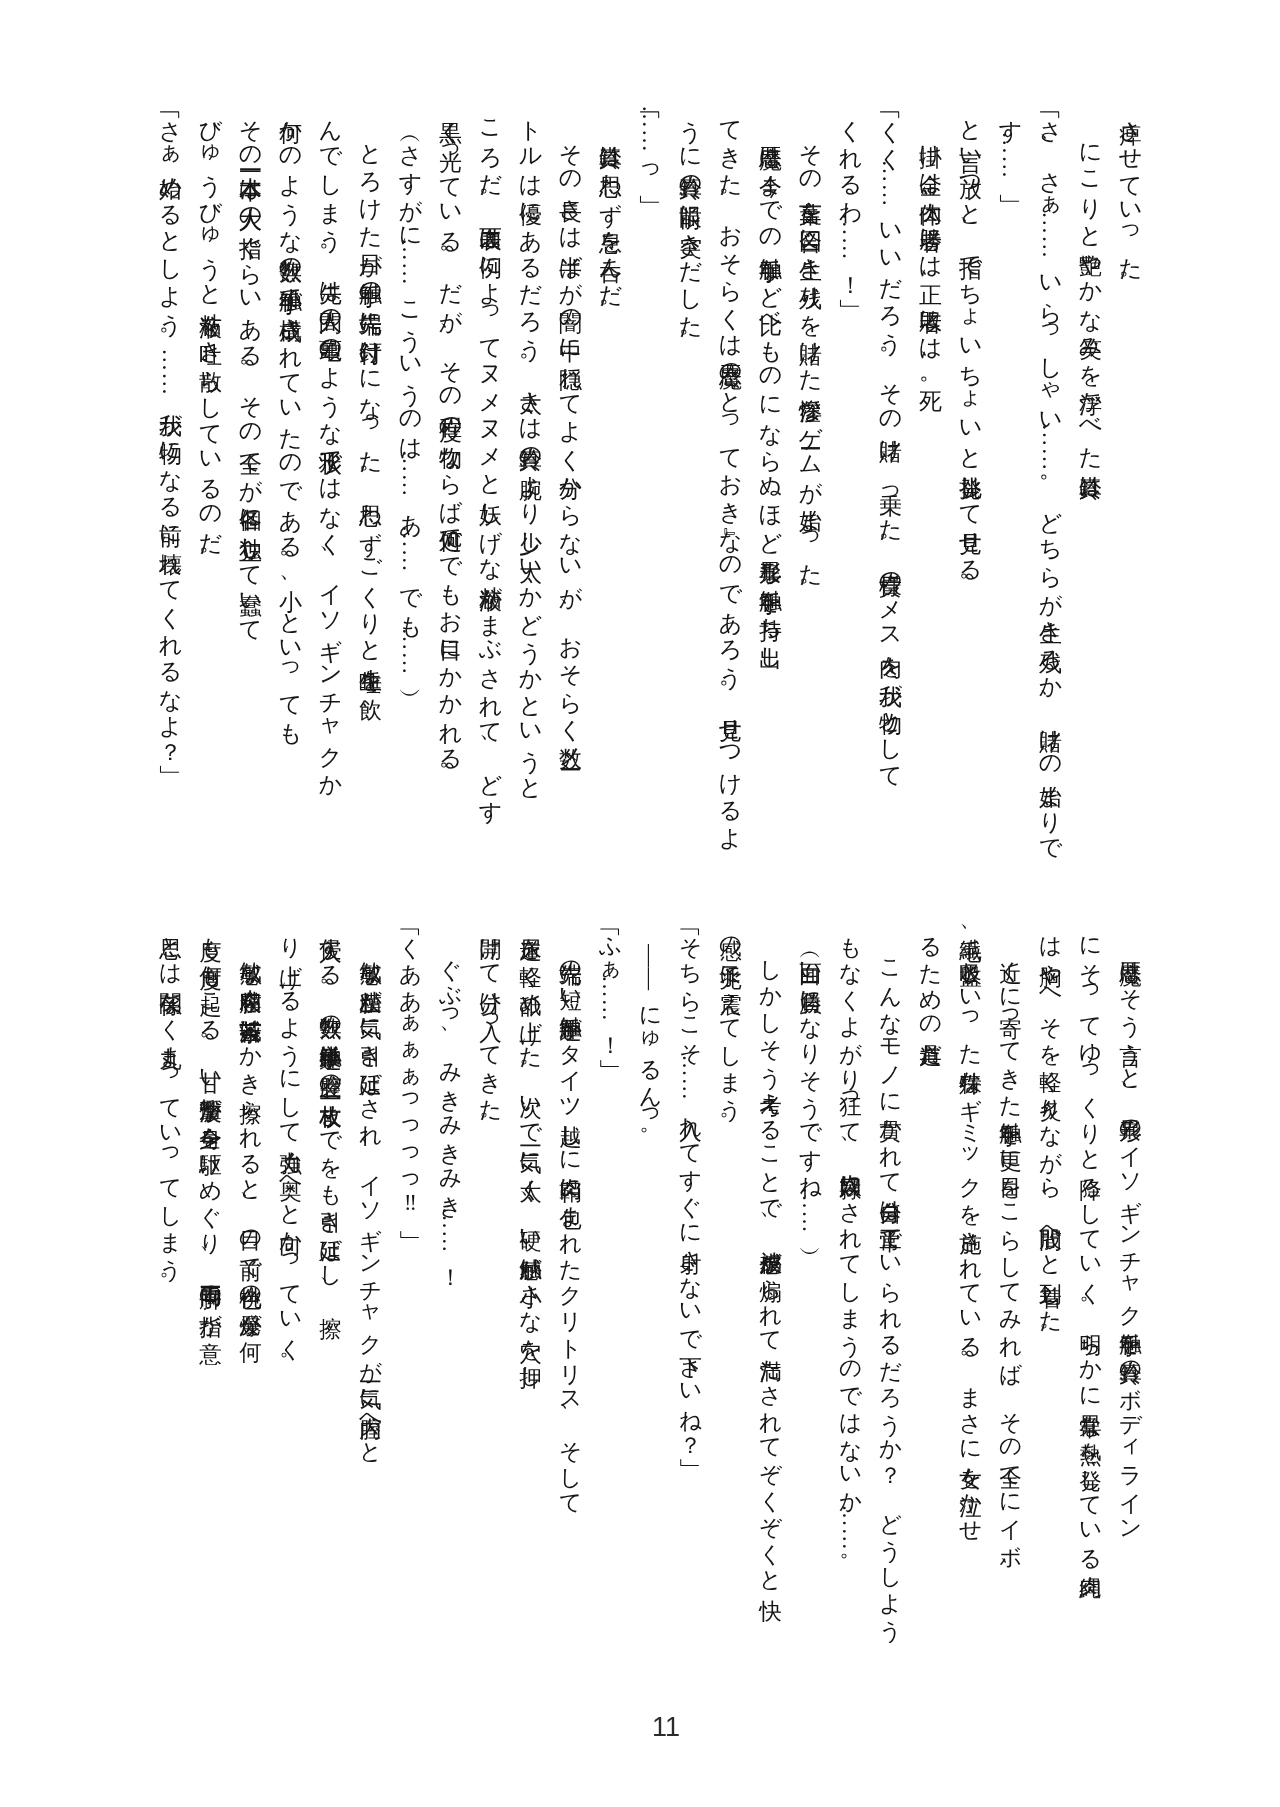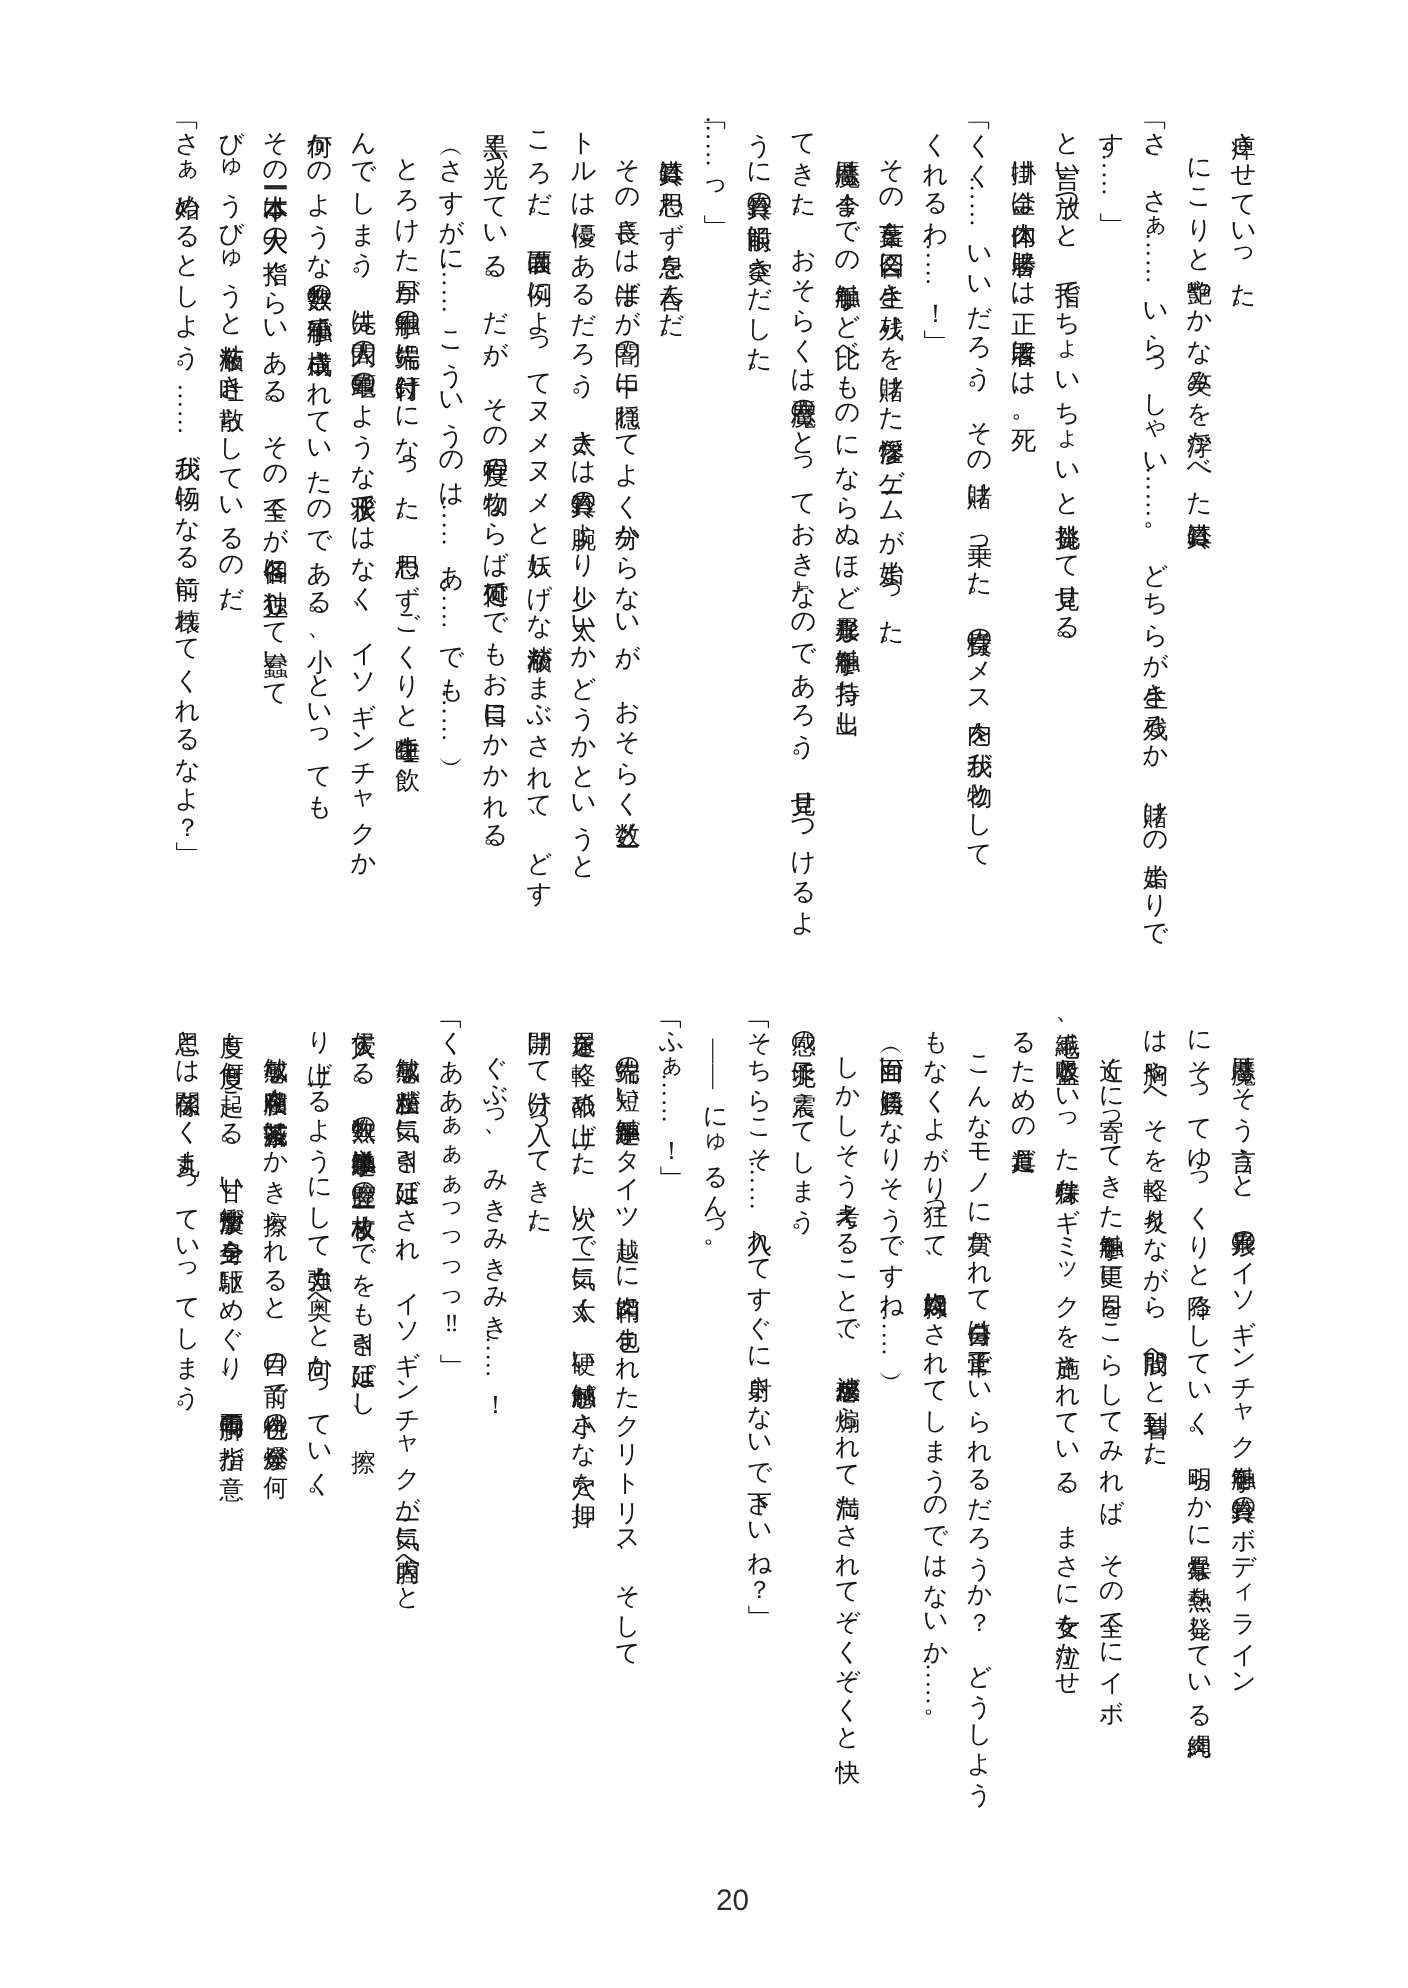--- a/index.html
+++ b/index.html
@@ -104,15 +104,15 @@
       <div class="col">　ぐぶっ、みきみきみき……！</div>
       <div class="col">「くああぁぁぁっっっっ‼」</div>
       <div class="col">　敏感な粘膜が一気に引き延ばされ、イソギンチャクが一気に膣内へと</div>
       <div class="col">侵入する。無数の巣小触手達は膣襞の一枚一枚までをも引き延ばし、擦</div>
       <div class="col">り上げるようにして力強く奥へと向かっていく。</div>
       <div class="col">　敏感な肉粘膜を滅茶苦茶にかき擦られると、目の前で桃色の爆発が何</div>
       <div class="col">度も何度も起こる。甘い衝撃波が全身を駆けめぐり、両手両脚の指が意</div>
       <div class="col">思とは関係なく丸まっていってしまう。</div>
     </div>
 
-  <div class="page-number">20</div>
+  <div class="page-number">11</div>
 
 </div>
 
 </body></html>

